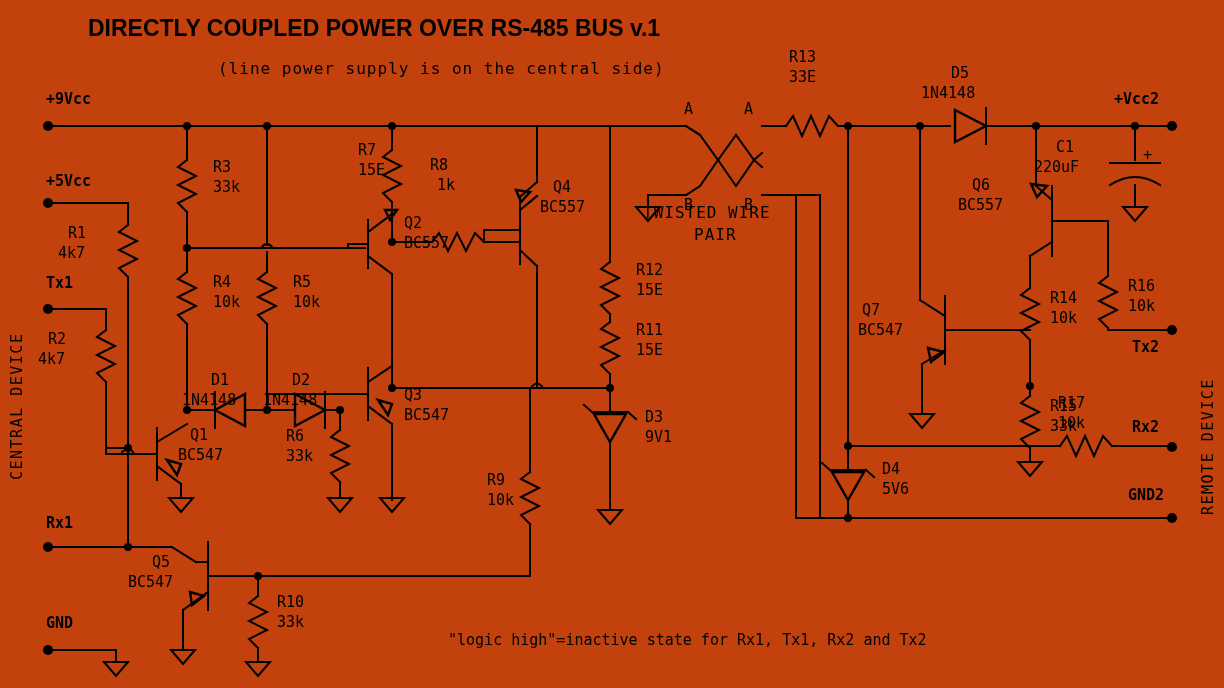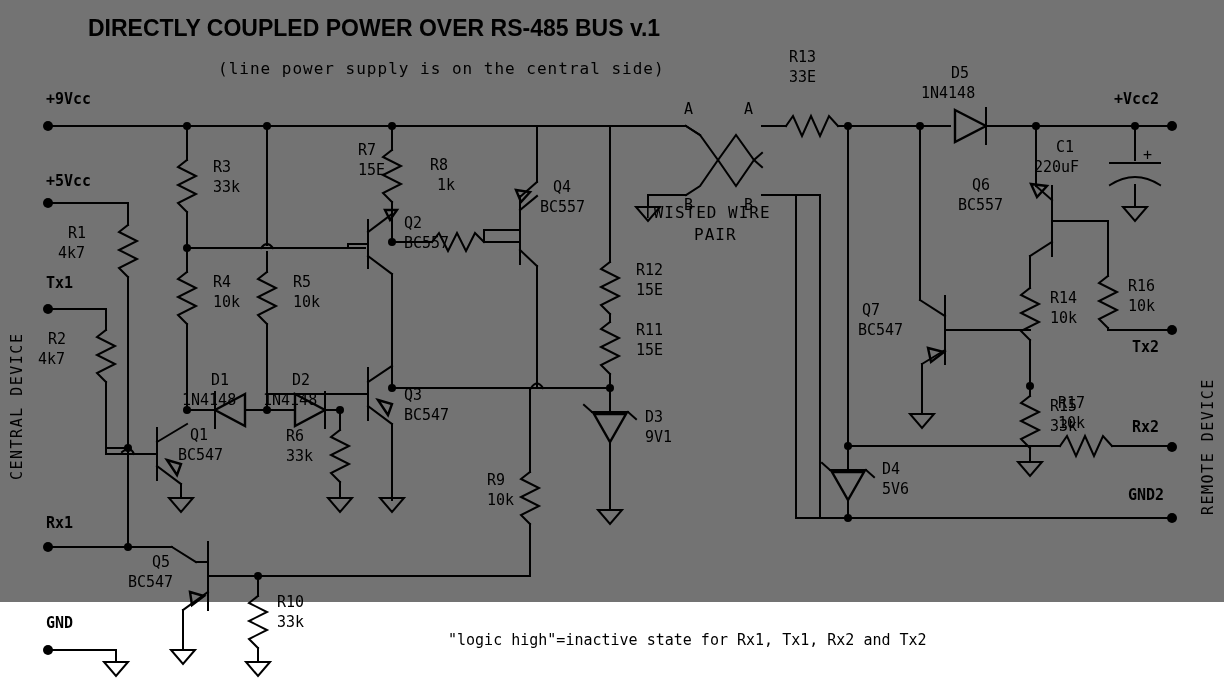--- a/index.html
+++ b/index.html
@@ -1,17 +1,17 @@
 <!DOCTYPE html>
 <html><head>
 <meta charset="utf-8">
 <style>
   html,body{margin:0;padding:0;background:#ffffff;}
   body{width:1224px;height:688px;overflow:hidden;font-family:"DejaVu Sans Mono",monospace;}
-  #root{position:relative;width:1224px;height:602px;background:#737373;}
+  #root{position:relative;width:1224px;height:688px;background:#c2410c;}
   svg#sch{position:absolute;left:0;top:0;width:1224px;height:688px;}
   .ttl{font-family:"Liberation Sans",sans-serif;font-weight:bold;font-size:23px;fill:#000;}
   .sub{font-family:"DejaVu Sans Mono",monospace;font-size:16px;fill:#000;letter-spacing:1px;}
   .lbl{font-family:"DejaVu Sans Mono",monospace;font-size:15px;fill:#000;}
   .lblb{font-family:"DejaVu Sans Mono",monospace;font-weight:bold;font-size:15px;fill:#000;}
   .side{font-family:"DejaVu Sans Mono",monospace;font-size:15px;fill:#000;letter-spacing:1.5px;}
   .foot{font-family:"DejaVu Sans Mono",monospace;font-size:15px;fill:#000;}
   .w{fill:none;stroke:#000;stroke-width:2;stroke-linecap:square;}
   .th{fill:none;stroke:#000;stroke-width:2.4;stroke-linejoin:miter;}
   .dot{fill:#000;}

